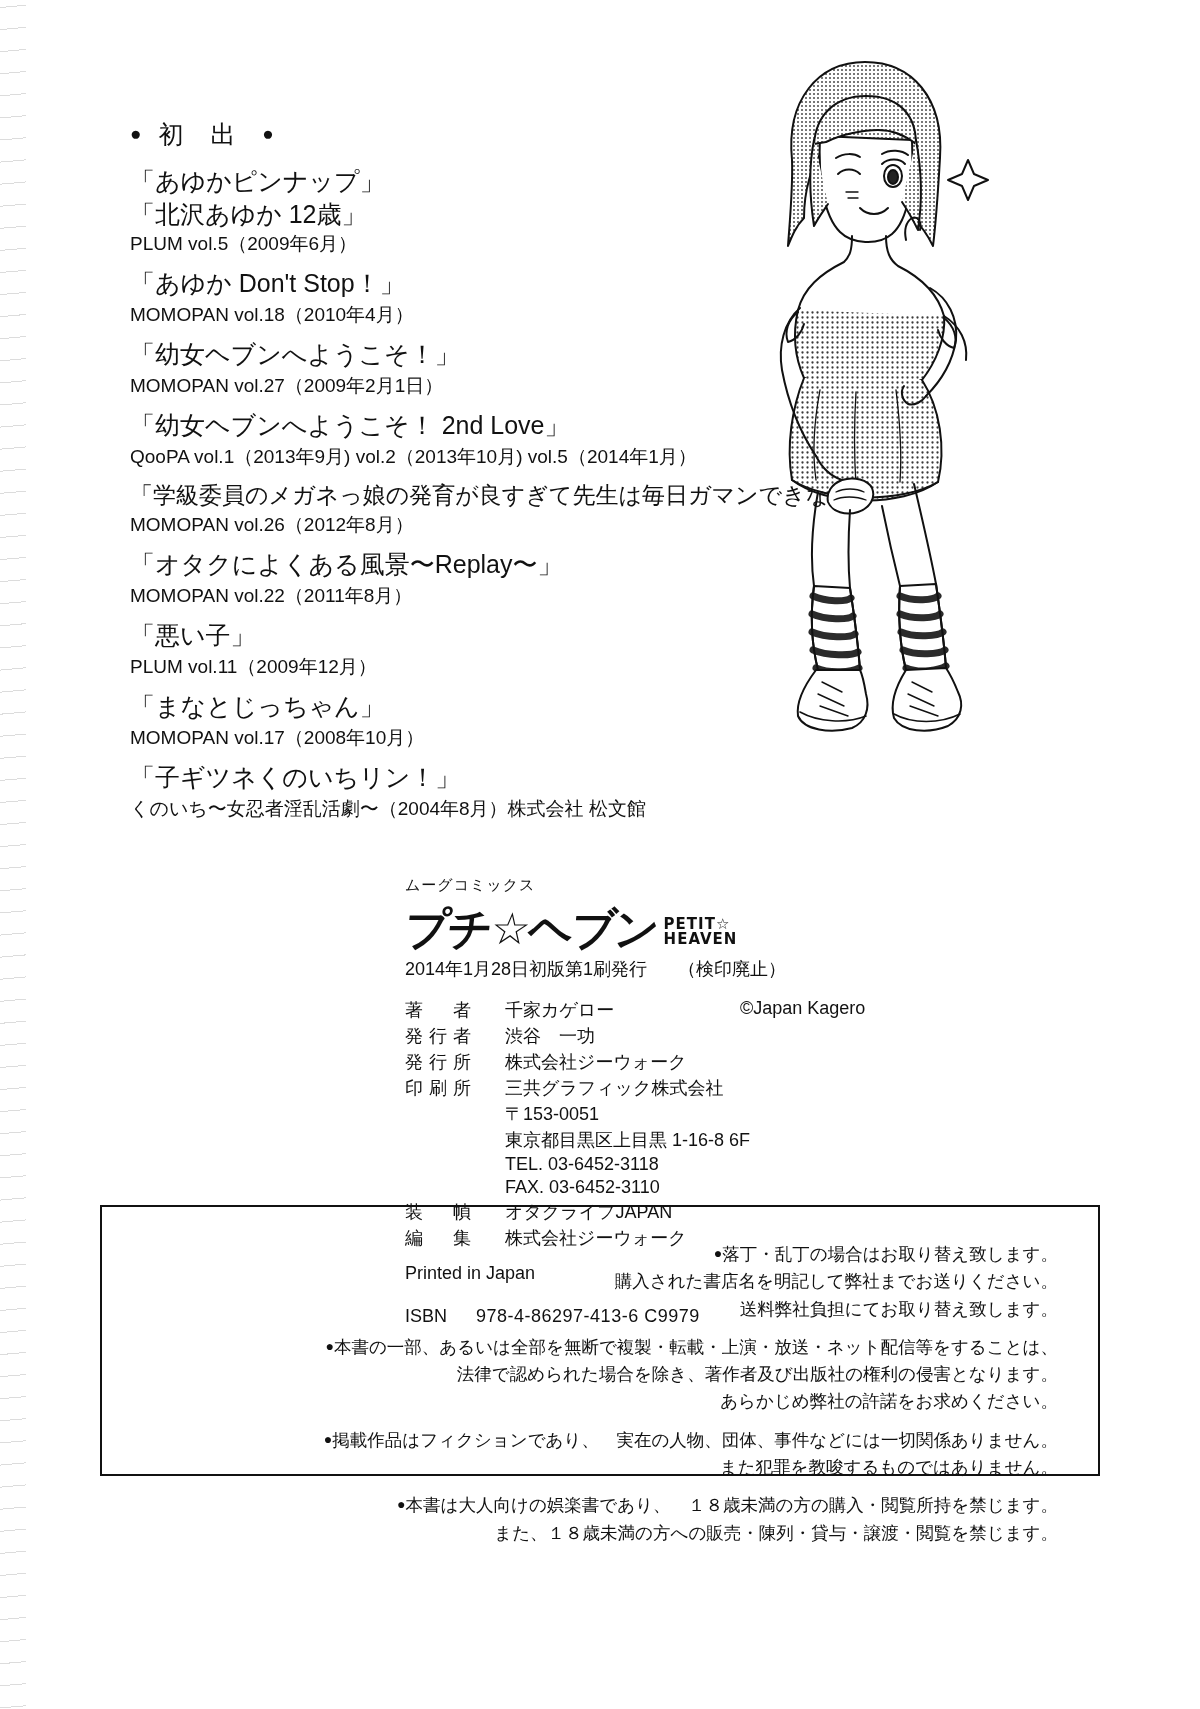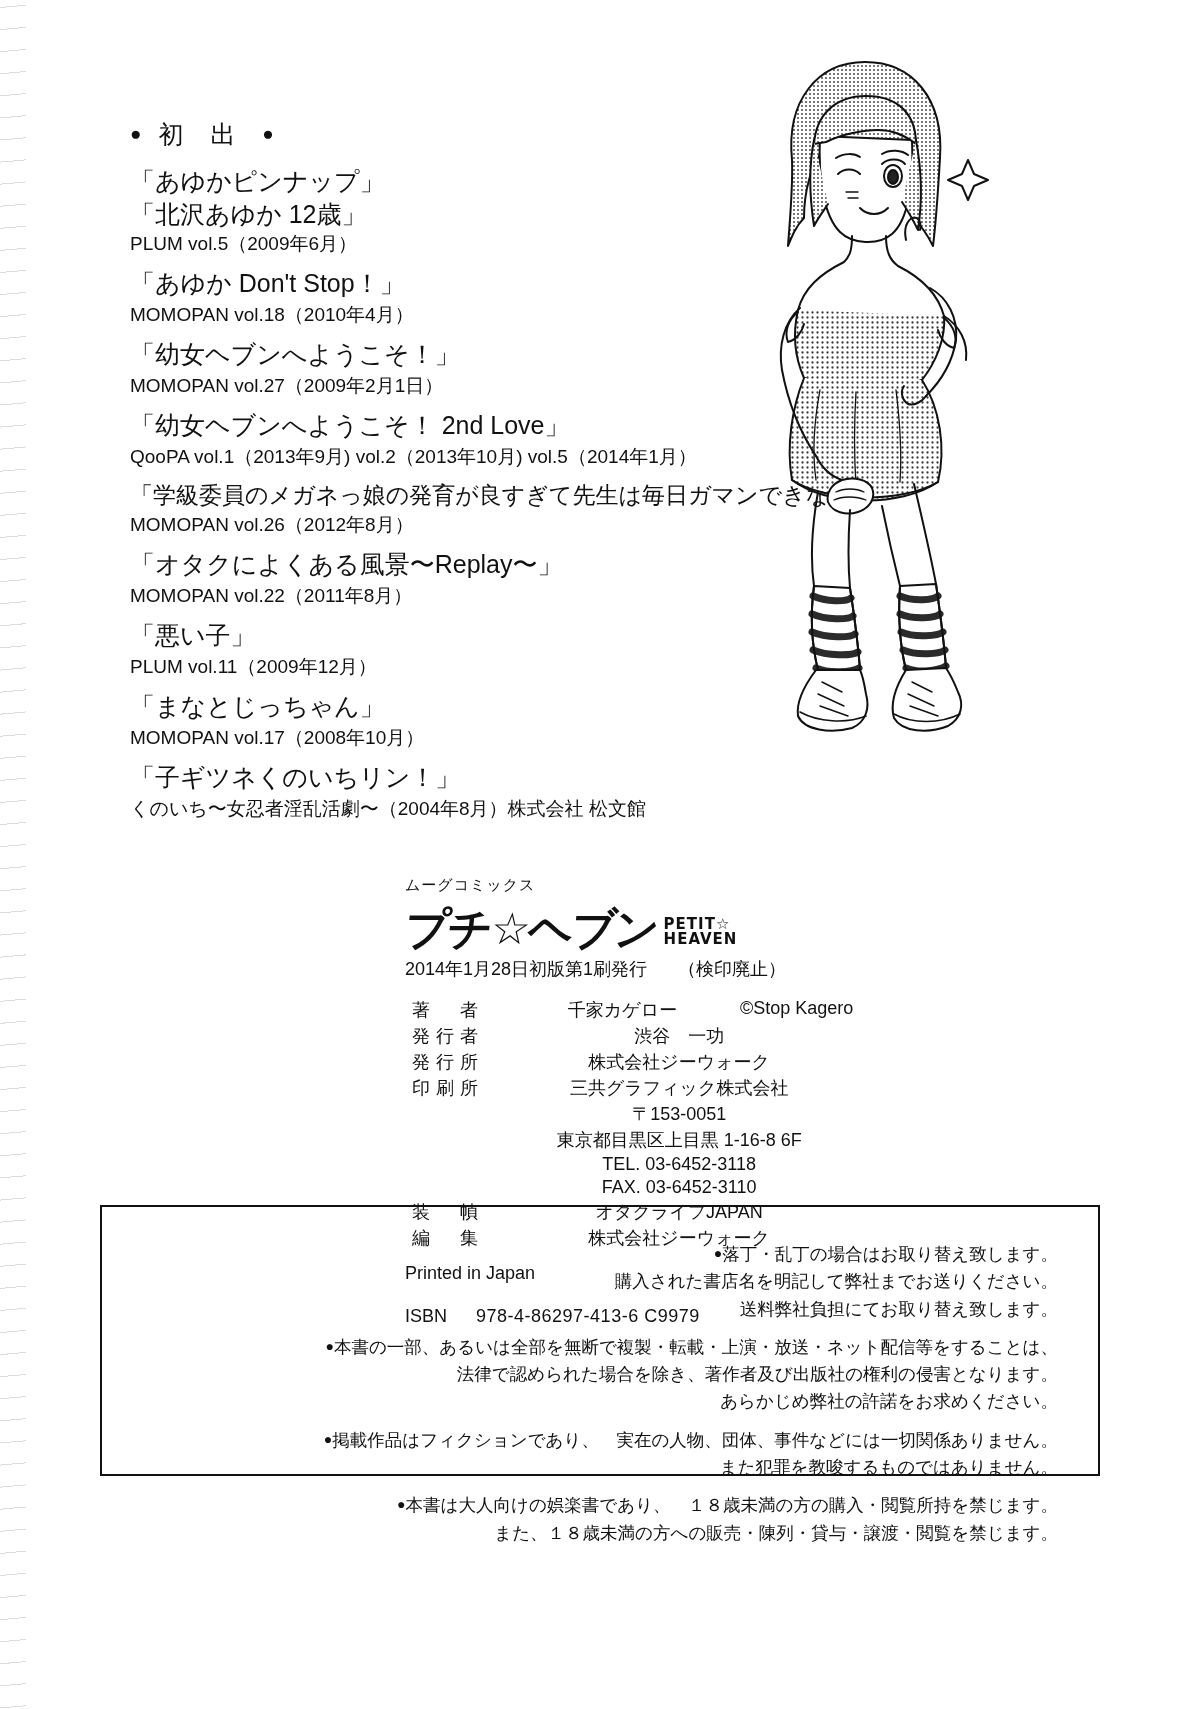--- a/index.html
+++ b/index.html
@@ -111,21 +111,20 @@
   .pubdate .paren { margin-left: 26px; }
 
   .info-table {
     border-collapse: collapse;
     font-size: 18px;
   }
   .info-table td {
     padding: 1px 0;
     vertical-align: top;
     white-space: nowrap;
-    text-align: center;
   }
   .info-table td.k {
     width: 86px;
     letter-spacing: 6px;
   }
   .info-table td.v { padding-left: 14px; }
   .info-table td.v2 { padding-left: 14px; width: 235px; margin-top: 20px; }
   .info-table td.c { padding-left: 0; }
 
   .footer-line {
@@ -345,21 +344,21 @@
   <div class="pubdate">
     <span>2014年1月28日初版第1刷発行</span>
     <span class="paren">（検印廃止）</span>
   </div>
 
   <table class="info-table">
     <tbody>
       <tr>
         <td class="k">著　者</td>
         <td class="v2">千家カゲロー</td>
-        <td class="c">©Stop Kagero</td>
+        <td class="c">©Japan Kagero</td>
       </tr>
       <tr>
         <td class="k">発行者</td>
         <td class="v" colspan="2">渋谷　一功</td>
       </tr>
       <tr>
         <td class="k">発行所</td>
         <td class="v" colspan="2">株式会社ジーウォーク</td>
       </tr>
       <tr>

